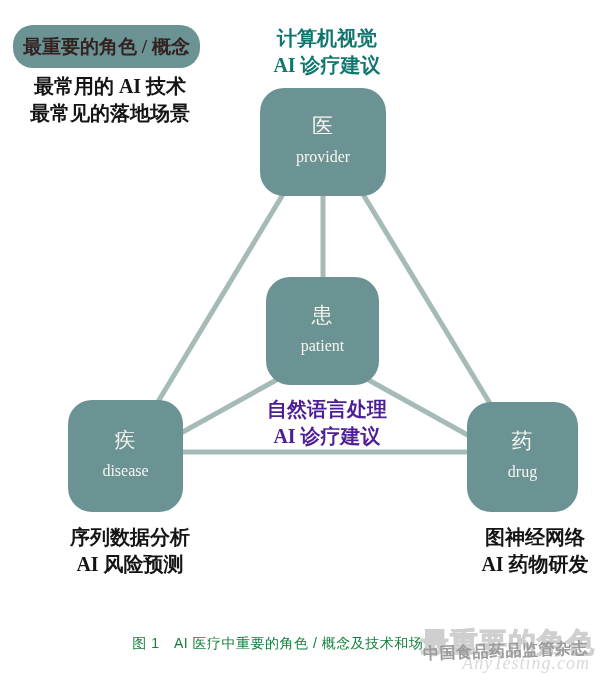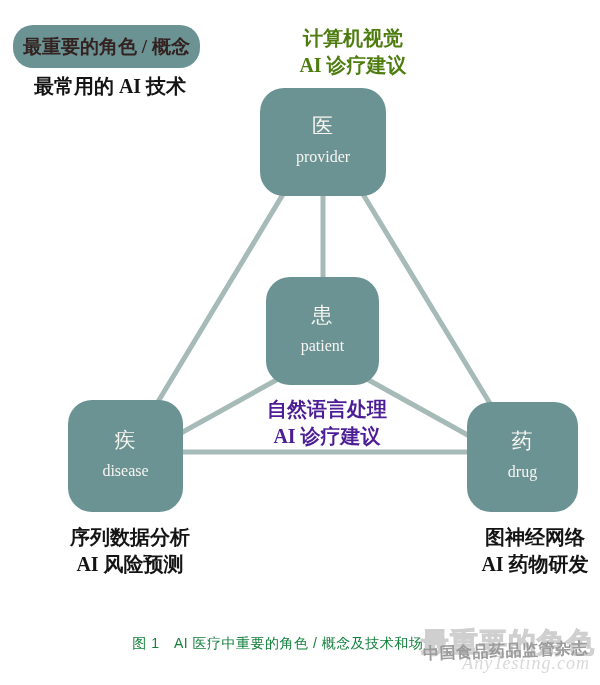--- a/index.html
+++ b/index.html
@@ -55,23 +55,24 @@
     <line x1="298" y1="368" x2="172" y2="438" stroke="#a6bab7"></line>
     <line x1="347" y1="368" x2="473" y2="438" stroke="#a6bab7"></line>
     <line x1="175" y1="452" x2="472" y2="452" stroke="#a6bab7"></line>
   </svg>
 
   <div class="badge" style="background: rgb(107, 147, 148);">
     <span style="color: rgb(51, 34, 32);">最重要的角色 / 概念</span>
   </div>
   <div class="lbl" style="left: 110px; top: 73px; color: rgb(20, 20, 20);">
     <div>最常用的 AI 技术</div>
+    <div>最常见的落地场景</div>
   </div>
 
-  <div class="lbl" style="left: 327px; top: 25px; color: #4d7c0f; margin-left: 26px;">
+  <div class="lbl" style="left: 327px; top: 25px; color: #0f766e;">
     <div>计算机视觉</div>
     <div>AI 诊疗建议</div>
   </div>
 
   <div class="node" style="left: 260px; top: 88px; width: 126px; height: 108px; background: rgb(107, 147, 148);">
     <div class="zh">医</div>
     <div class="en">provider</div>
   </div>
 
   <div class="node" style="left: 266px; top: 277px; width: 113px; height: 108px; background: rgb(107, 147, 148);">

